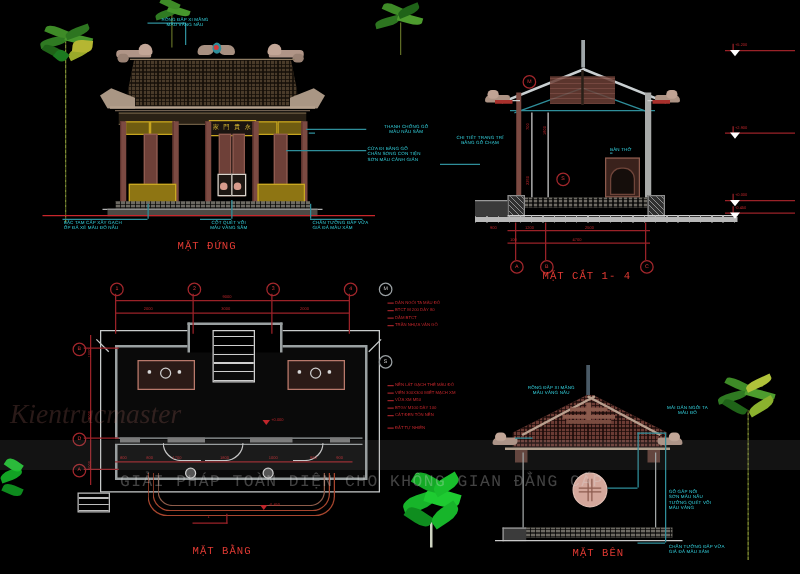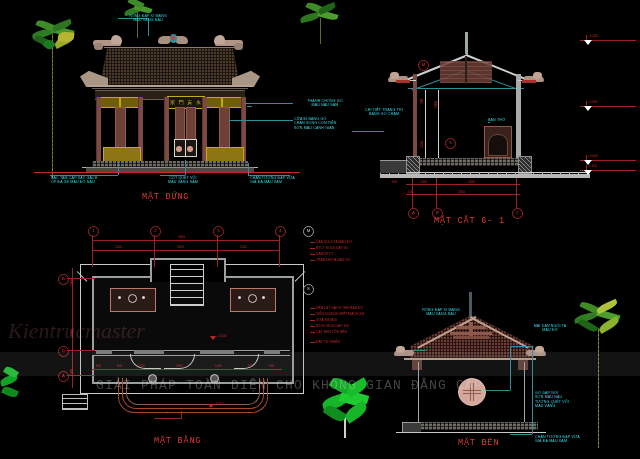--- a/index.html
+++ b/index.html
@@ -314,21 +314,21 @@
 
     <div class="hc" style="left:108px;top:104px;width:2px;"></div>
     <div class="lbl" style="left:108px;top:100px;">BÀN THỜ</div>
 
     <div class="hc" style="left:-28px;top:113px;width:32px;"></div>
     <div class="lbl ctr" style="left:-28px;top:90px;width:64px;">
       <div>CHI TIẾT TRANG TRÍ</div>
       <div>BẰNG GỖ CHẠM</div>
     </div>
 
-    <div class="title" style="left:54px;top:198px;">MẶT CẮT 6- 1</div>
+    <div class="title" style="left:54px;top:198px;">MẶT CẮT 1- 4</div>
   </div>
 
   <div class="abs" style="left:372px;top:284px;width:268px;height:175px;">
 
     <div class="vw" style="left:97px;top:8px;width:3px;height:24px;background:#4a5a66;"></div>
 
     <div class="roofTileRed" style="left:38px;top:32px;width:124px;height:42px;
                 clip-path:polygon(48% 0%,52% 0%,100% 72%,100% 100%,0% 100%,0% 72%);"></div>
     <div class="abs" style="left:38px;top:32px;width:66px;height:2px;background:#b9a08f;transform-origin:right center;transform:rotate(-28deg);"></div>
     <div class="abs" style="left:98px;top:32px;width:66px;height:2px;background:#b9a08f;transform-origin:left center;transform:rotate(28deg);"></div>

